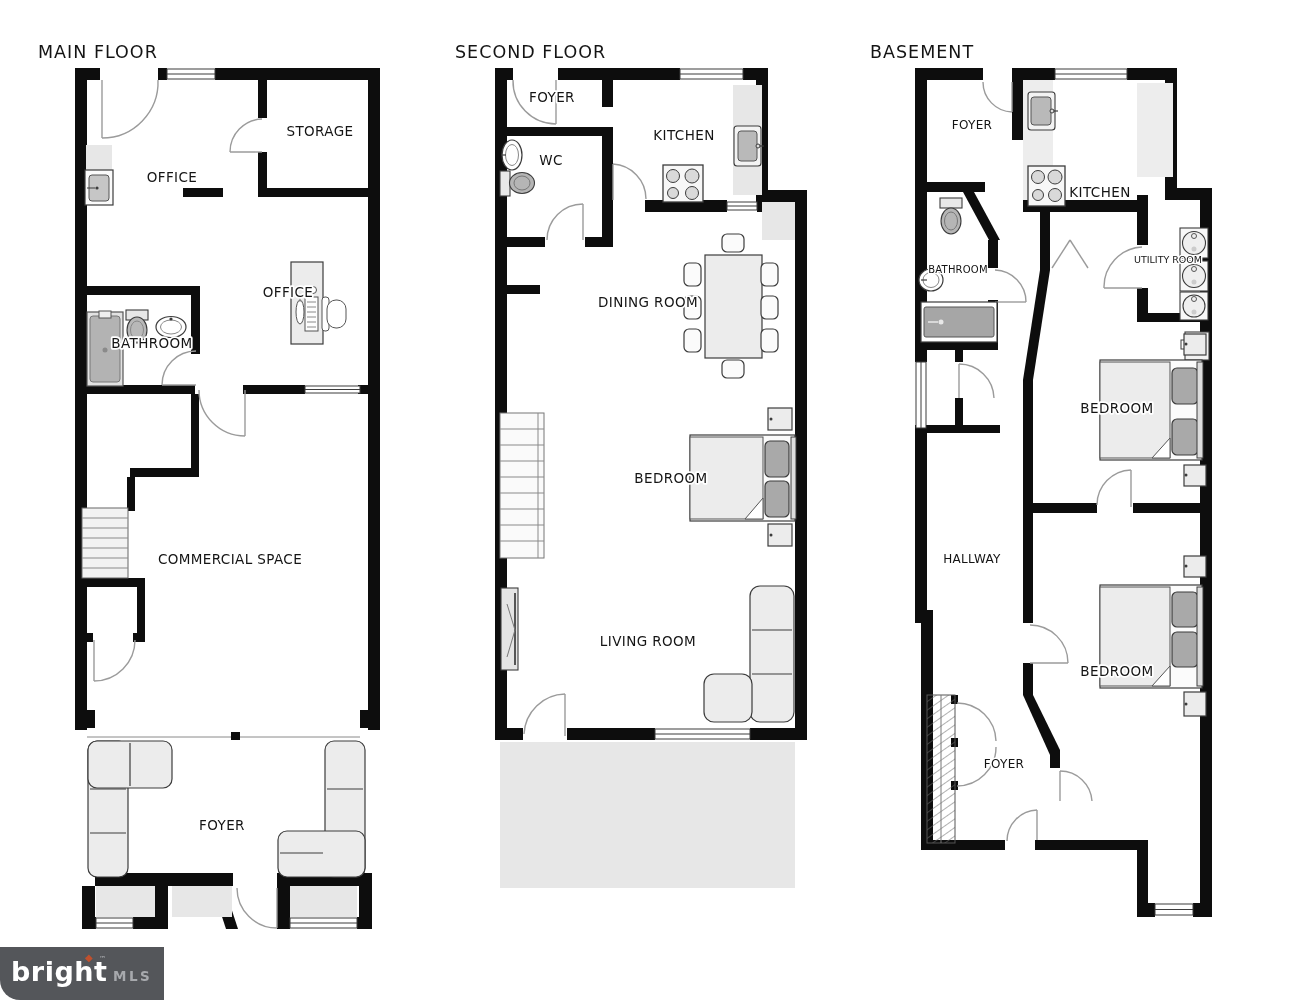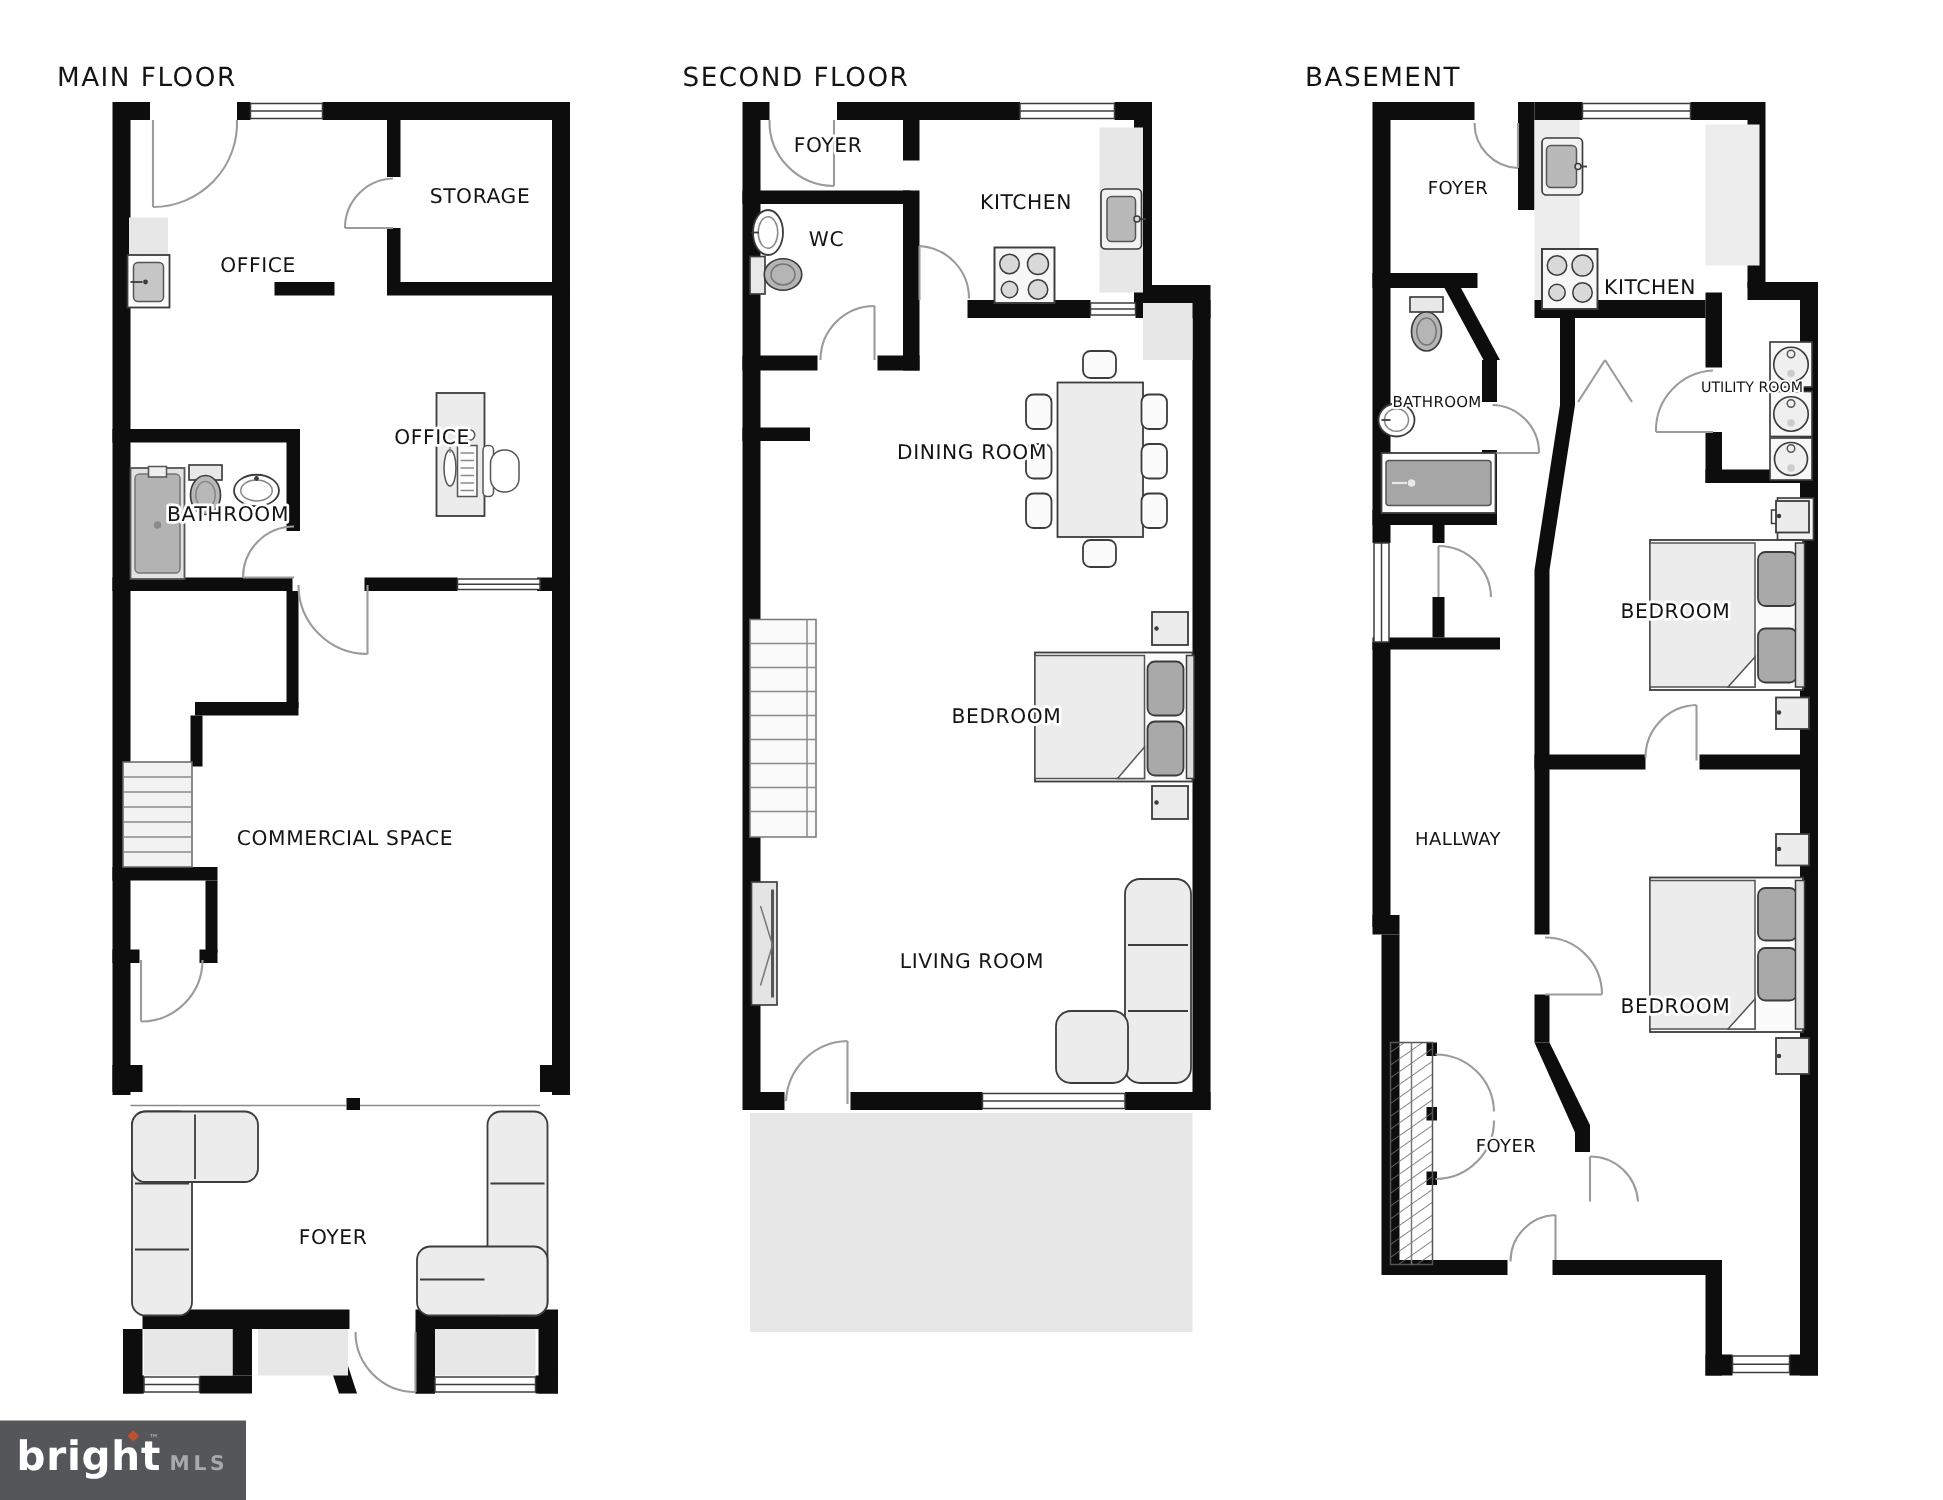--- a/index.html
+++ b/index.html
@@ -1,17 +1,17 @@
 <!DOCTYPE html>
 <html><head>
 <meta charset="utf-8">
 <style>
   html,body{margin:0;padding:0;background:#ffffff;}
   .stage{position:relative;width:1295px;height:1000px;background:#ffffff;overflow:hidden;
-         font-family:"DejaVu Sans",sans-serif;}
+         font-family:"DejaVu Sans",sans-serif;border-radius:20px;}
   svg{position:absolute;left:0;top:0;}
   .wall{fill:#0d0d0d;}
   .shade{fill:#e7e7e7;}
   .furn{fill:#ececec;stroke:#3c3c3c;stroke-width:1.2;}
   .furn-w{fill:#fbfbfb;stroke:#3c3c3c;stroke-width:1.2;}
   .furn-d{fill:#a9a9a9;stroke:#3c3c3c;stroke-width:1.2;}
   .line{stroke:#3c3c3c;stroke-width:1.2;fill:none;}
   .lite{stroke:#8a8a8a;stroke-width:1;fill:none;}
   .door{stroke:#9b9b9b;stroke-width:1.4;fill:none;}
   .win{fill:#ffffff;stroke:#3c3c3c;stroke-width:1;}

